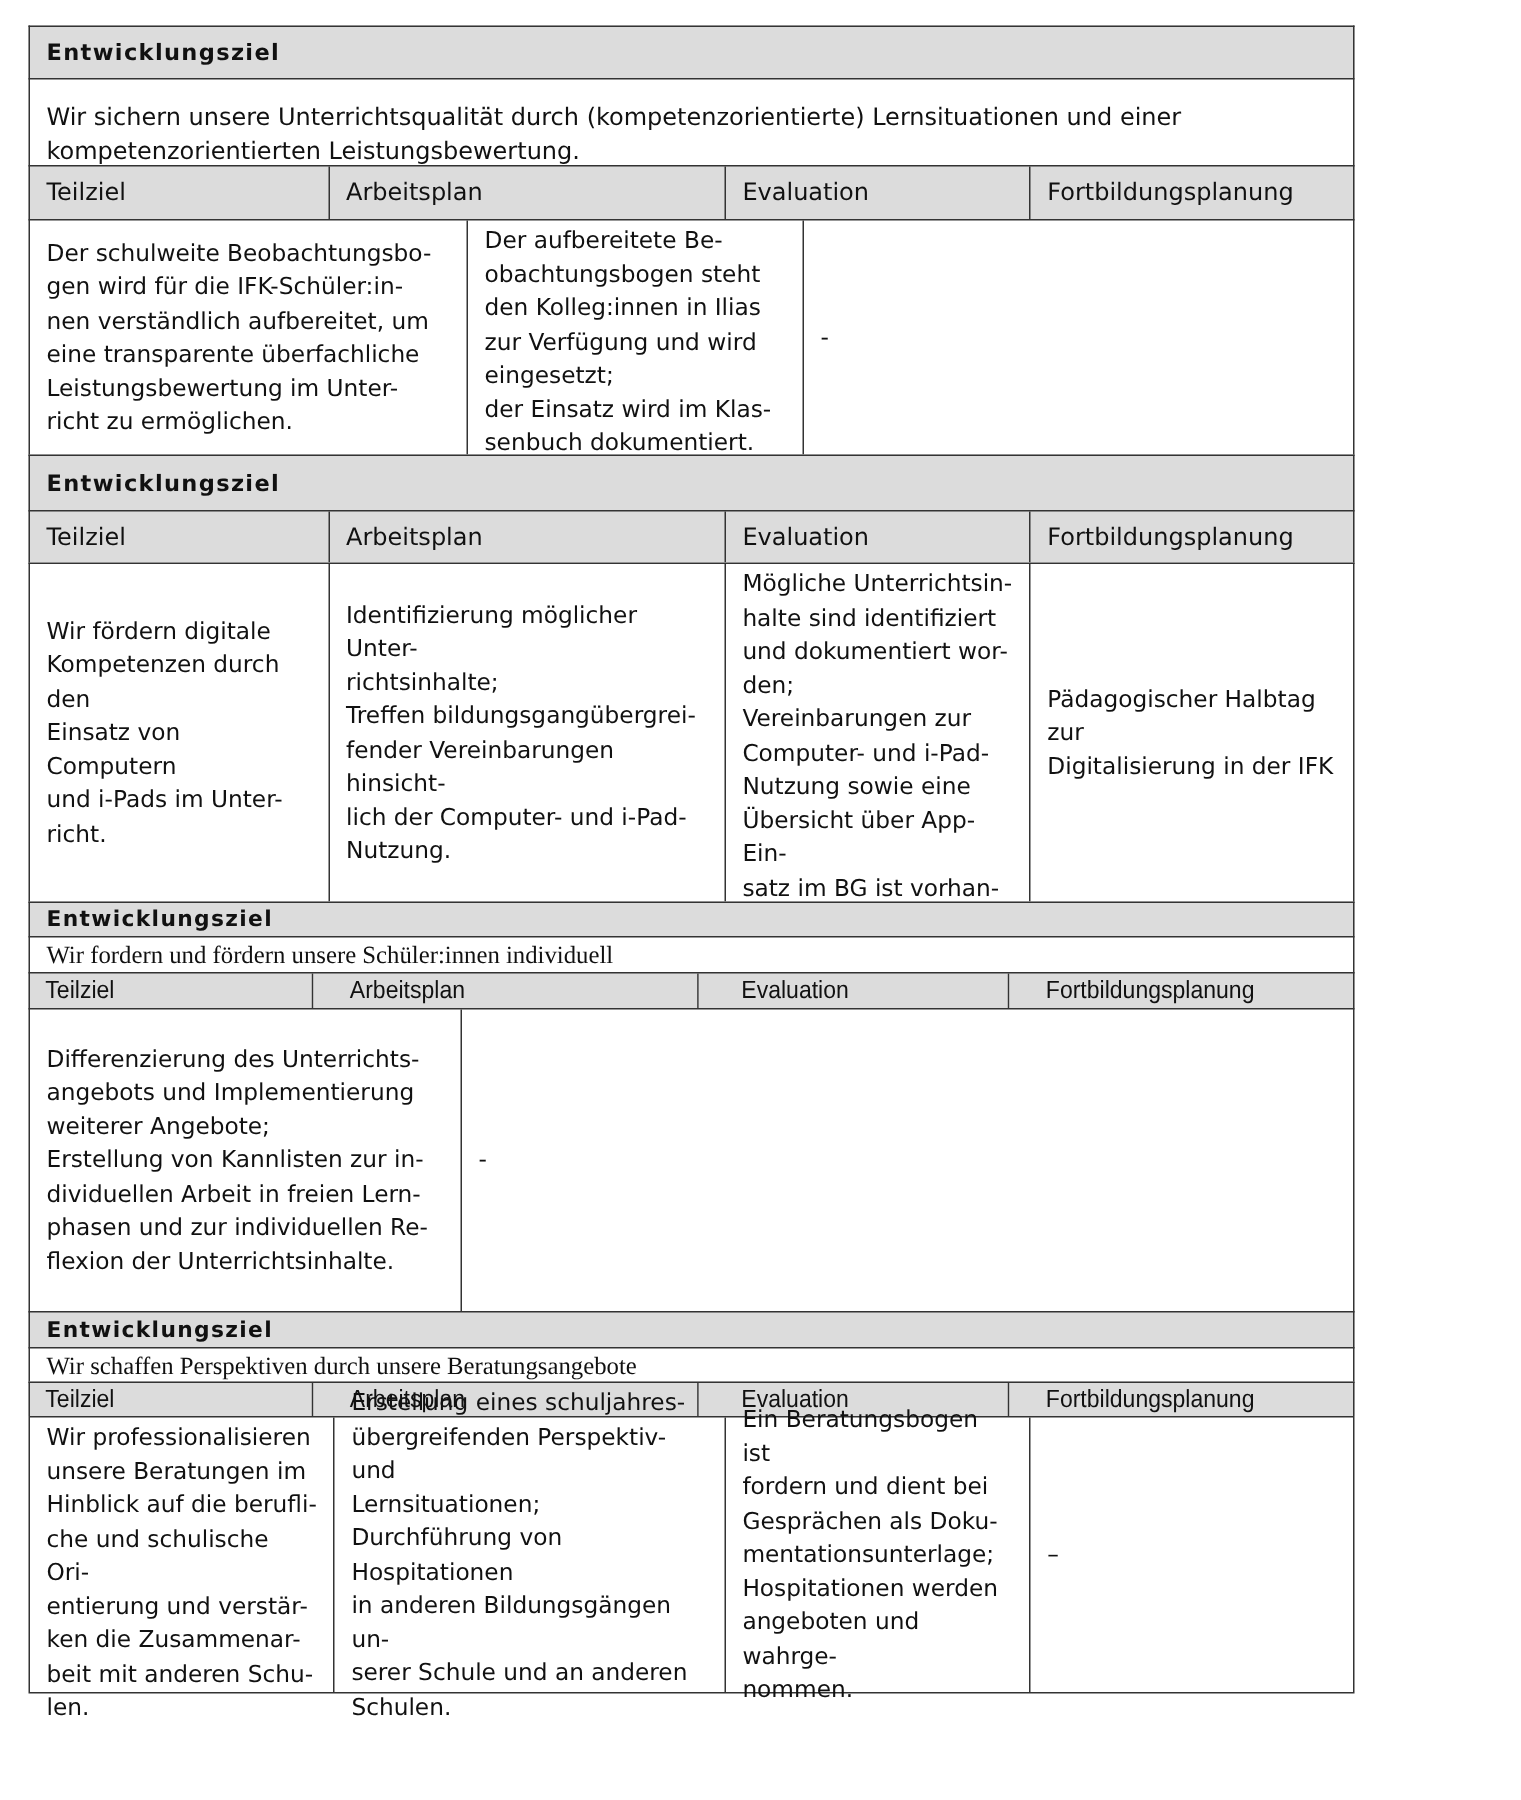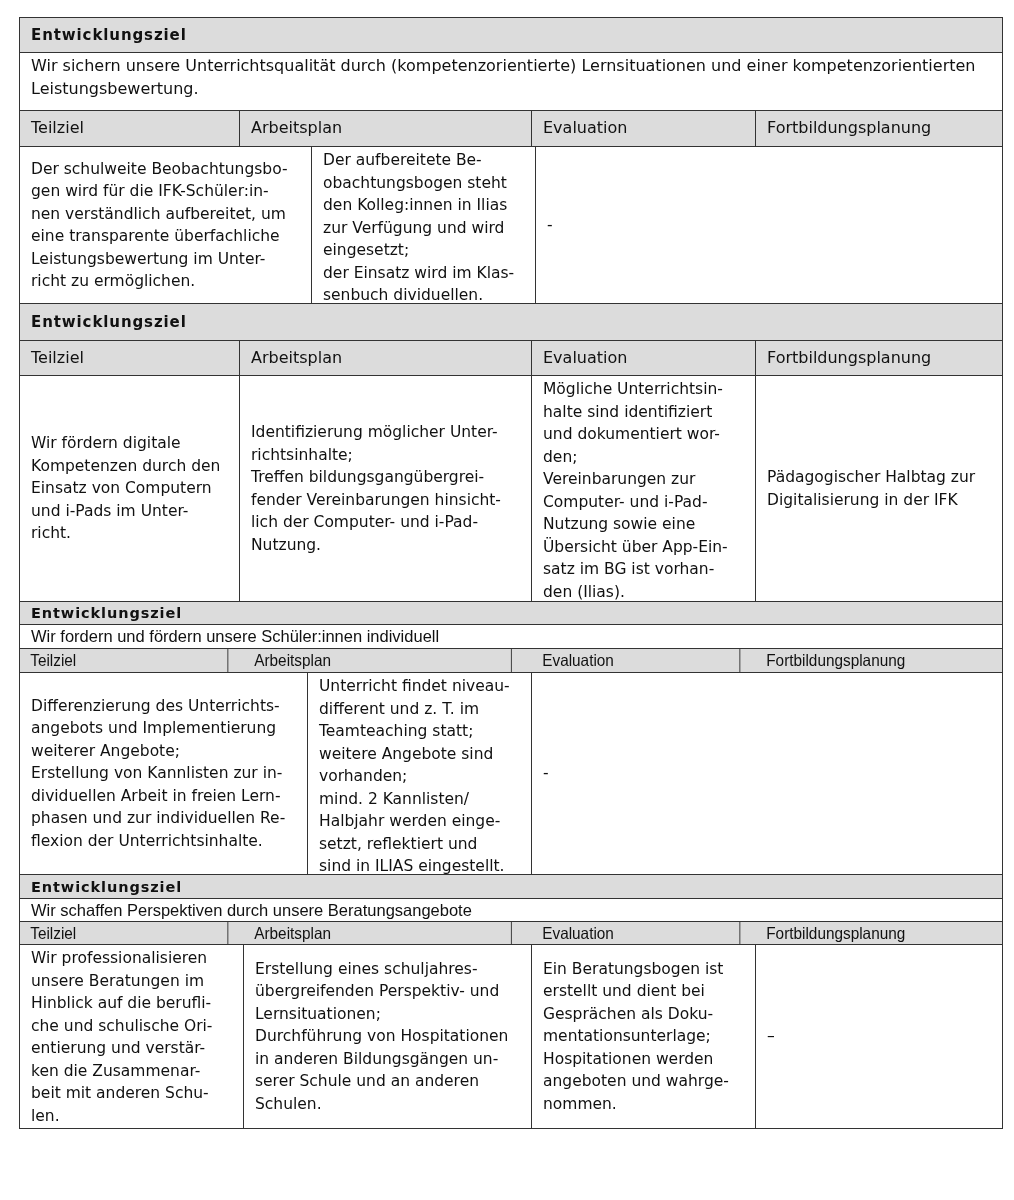--- a/index.html
+++ b/index.html
@@ -1,33 +1,33 @@
 <!DOCTYPE html>
 <html><head>
 <meta charset="utf-8">
 <style>
   html, body { margin: 0; padding: 0; background: #ffffff; }
   body { width: 1014px; height: 1200px; position: relative; overflow: hidden;
          font-family: "DejaVu Sans", sans-serif; color: #111; }
   .doc { position: absolute; left: 19px; top: 17px; width: 976px; }
-  .sec { position: relative; width: 984px; }
+  .sec { position: relative; width: 884px; }
   .row { position: relative; box-sizing: border-box; border-left: 1.5px solid #333; border-right: 1.5px solid #333;
          border-top: 1.5px solid #333; }
   .gray { background: #dcdcdc; }
   .white { background: #ffffff; }
   .title { font-weight: bold; font-size: 15px; letter-spacing: 0.9px; padding-left: 11px; display: flex; align-items: center; height: 100%; box-sizing: border-box; }
   .goal { font-size: 16px; line-height: 23px; padding: 0 11px; display: flex; align-items: center; height: 100%; box-sizing: border-box; }
-  .goal.top { align-items: flex-start; padding-top: 1px; }
+  .goal.top { align-items: flex-start; padding-top: 13px; }
   .grid { display: flex; height: 100%; }
   .cell { box-sizing: border-box; border-right: 1.5px solid #333; font-size: 15.5px; line-height: 22.5px; padding: 0 11px; display: flex; align-items: center; height: 100%; white-space: pre-line; }
   .cell:last-child { border-right: none; }
   .cell.hdr { font-size: 16px; }
   .compact .cell, .compact .goal, .compact .title { }
   .compact .cell.hdr { font-family: "Liberation Sans", sans-serif; font-size: 16.5px; transform: scaleX(0.93); transform-origin: left center; }
-  .compact .goal { font-family: Liberation Sans, sans-serif; font-size: 16.5px; text-align: right; }
+  .compact .goal { font-family: Liberation Serif, serif; font-size: 16.5px; text-align: right; }
   .compact .title { font-size: 14.5px; }
   .bottom { border-bottom: 1.5px solid #333; }
   .cell.top { align-items: flex-start; padding-top: 2px; }
 </style>
 </head>
 <body>
 
 <div class="doc">
 
   <div class="sec">
@@ -52,21 +52,21 @@
 nen verständlich aufbereitet, um
 eine transparente überfachliche
 Leistungsbewertung im Unter-
 richt zu ermöglichen.</div>
         <div class="cell top" style="width:224px">Der aufbereitete Be-
 obachtungsbogen steht
 den Kolleg:innen in Ilias
 zur Verfügung und wird
 eingesetzt;
 der Einsatz wird im Klas-
-senbuch dividuellen.</div>
+senbuch dokumentiert.</div>
         <div class="cell" style="width:237px">-</div>
       </div>
     </div>
   </div>
 
   <div class="sec">
     <div class="row gray" style="height:37px">
       <div class="title">Entwicklungsziel</div>
     </div>
     <div class="row gray" style="height:35px">
@@ -123,29 +123,20 @@
     </div>
     <div class="row white" style="height:202px">
       <div class="grid">
         <div class="cell" style="width:288px">Differenzierung des Unterrichts-
 angebots und Implementierung
 weiterer Angebote;
 Erstellung von Kannlisten zur in-
 dividuellen Arbeit in freien Lern-
 phasen und zur individuellen Re-
 flexion der Unterrichtsinhalte.</div>
-        <div class="cell top" style="width:224px">Unterricht findet niveau-
-different und z. T. im
-Teamteaching statt;
-weitere Angebote sind
-vorhanden;
-mind. 2 Kannlisten/
-Halbjahr werden einge-
-setzt, reflektiert und
-sind in ILIAS eingestellt.</div>
         <div class="cell" style="width:237px">-</div>
       </div>
     </div>
   </div>
 
   <div class="sec compact">
     <div class="row gray" style="height:24px">
       <div class="title">Entwicklungsziel</div>
     </div>
     <div class="row white" style="height:23px">
@@ -170,21 +161,21 @@
 beit mit anderen Schu-
 len.</div>
         <div class="cell" style="width:288px">Erstellung eines schuljahres-
 übergreifenden Perspektiv- und
 Lernsituationen;
 Durchführung von Hospitationen
 in anderen Bildungsgängen un-
 serer Schule und an anderen
 Schulen.</div>
         <div class="cell" style="width:224px">Ein Beratungsbogen ist
-erstellt und dient bei
+fordern und dient bei
 Gesprächen als Doku-
 mentationsunterlage;
 Hospitationen werden
 angeboten und wahrge-
 nommen.</div>
         <div class="cell" style="width:237px">–</div>
       </div>
     </div>
   </div>
 

